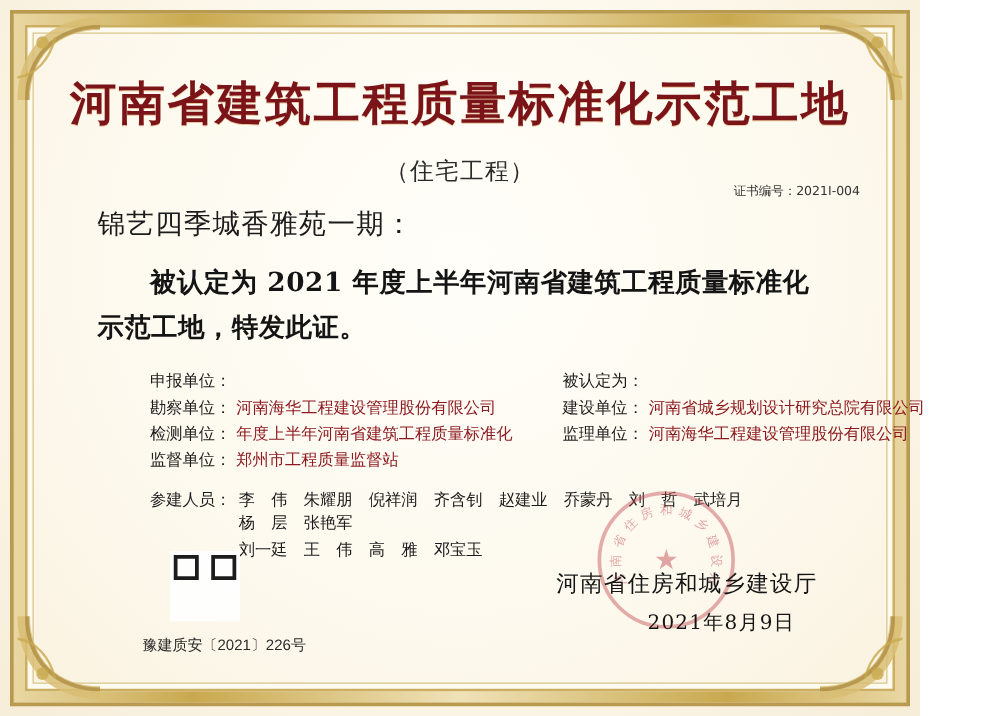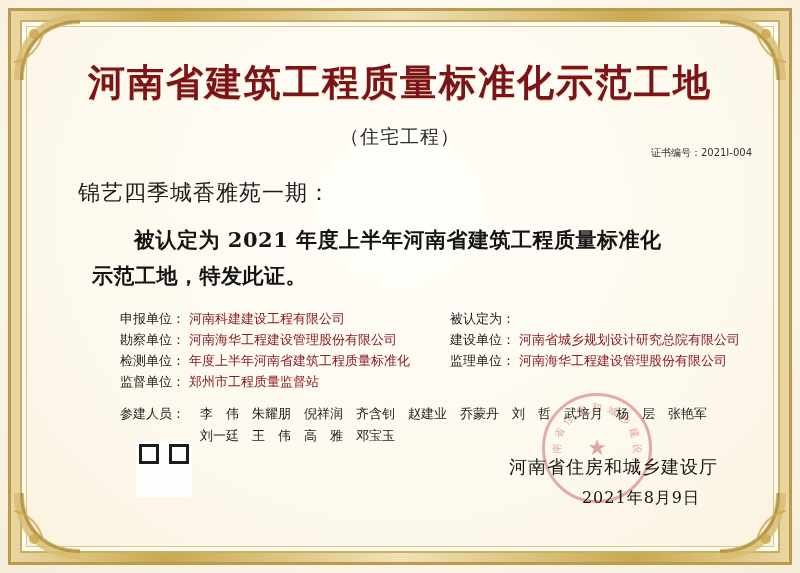--- a/index.html
+++ b/index.html
@@ -9,21 +9,21 @@
   body {
     width: 800px;
     height: 573px;
     overflow: hidden;
     font-family: "Liberation Sans", sans-serif;
     background: #ffffff;
   }
 
   .certificate {
     position: relative;
-    width: 800px;
+    width: 736px;
     height: 573px;
     box-sizing: border-box;
     background:
       radial-gradient(ellipse at 50% 40%, #fffdf6 0%, #fdf8ec 55%, #f6edd8 100%);
     text-decoration: underline;
   }
 
   
   .border-outer {
     position: absolute;
@@ -89,31 +89,31 @@
   .cert-no {
     position: absolute;
     right: 8px;
     top: 110px;
     font-size: 10px;
     color: #333;
     font-family: "DejaVu Sans", sans-serif;
   }
 
   .recipient {
-    margin-top: 28px;
+    margin-top: 14px;
     margin-left: 38px;
     font-family: "DejaVu Serif", serif;
     font-size: 22px;
     color: #1b1b1b;
     letter-spacing: 1px;
   }
 
   .body-text {
     margin-top: 14px;
-    margin-left: 52px;
+    margin-left: 38px;
     margin-right: 30px;
     font-family: "DejaVu Serif", serif;
     font-weight: bold;
     font-size: 21px;
     line-height: 36px;
     color: #141414;
     letter-spacing: 0.5px;
   }
   .body-text .indent { display: inline-block; width: 42px; }
 
@@ -285,21 +285,20 @@
     <div class="recipient">锦艺四季城香雅苑一期：</div>
 
     <div class="body-text">
       <span class="indent"></span><span>被认定为 2021 年度上半年河南省建筑工程质量标准化</span><br>
       <span>示范工地，特发此证。</span>
     </div>
 
     <div class="units">
       <div class="unit-row">
         <span class="unit-label">申报单位：</span>
-        <span class="unit-value">河南科建建设工程有限公司</span>
       </div>
       <div class="unit-row">
         <span class="unit-label">被认定为：</span>
       </div>
       <div class="unit-row">
         <span class="unit-label">勘察单位：</span>
         <span class="unit-value">河南海华工程建设管理股份有限公司</span>
       </div>
       <div class="unit-row">
         <span class="unit-label">建设单位：</span>
@@ -343,16 +342,17 @@
             <span style="transform: rotate(-67.2727deg) translate(40px) rotate(90deg) translate(-50%, -50%);">城</span>
             <span style="transform: rotate(-44.5455deg) translate(40px) rotate(90deg) translate(-50%, -50%);">乡</span>
             <span style="transform: rotate(-21.8182deg) translate(40px) rotate(90deg) translate(-50%, -50%);">建</span>
             <span style="transform: rotate(0.909091deg) translate(40px) rotate(90deg) translate(-50%, -50%);">设</span>
             <span style="transform: rotate(23.6364deg) translate(40px) rotate(90deg) translate(-50%, -50%);">厅</span>
           </div>
       </div>
 
       <div class="issuer">河南省住房和城乡建设厅</div>
       <div class="issue-date">2021年8月9日</div>
+      <div class="doc-no">豫建质安〔2021〕226号</div>
     </div>
 
   </div>
 </div>
 
 </body></html>

